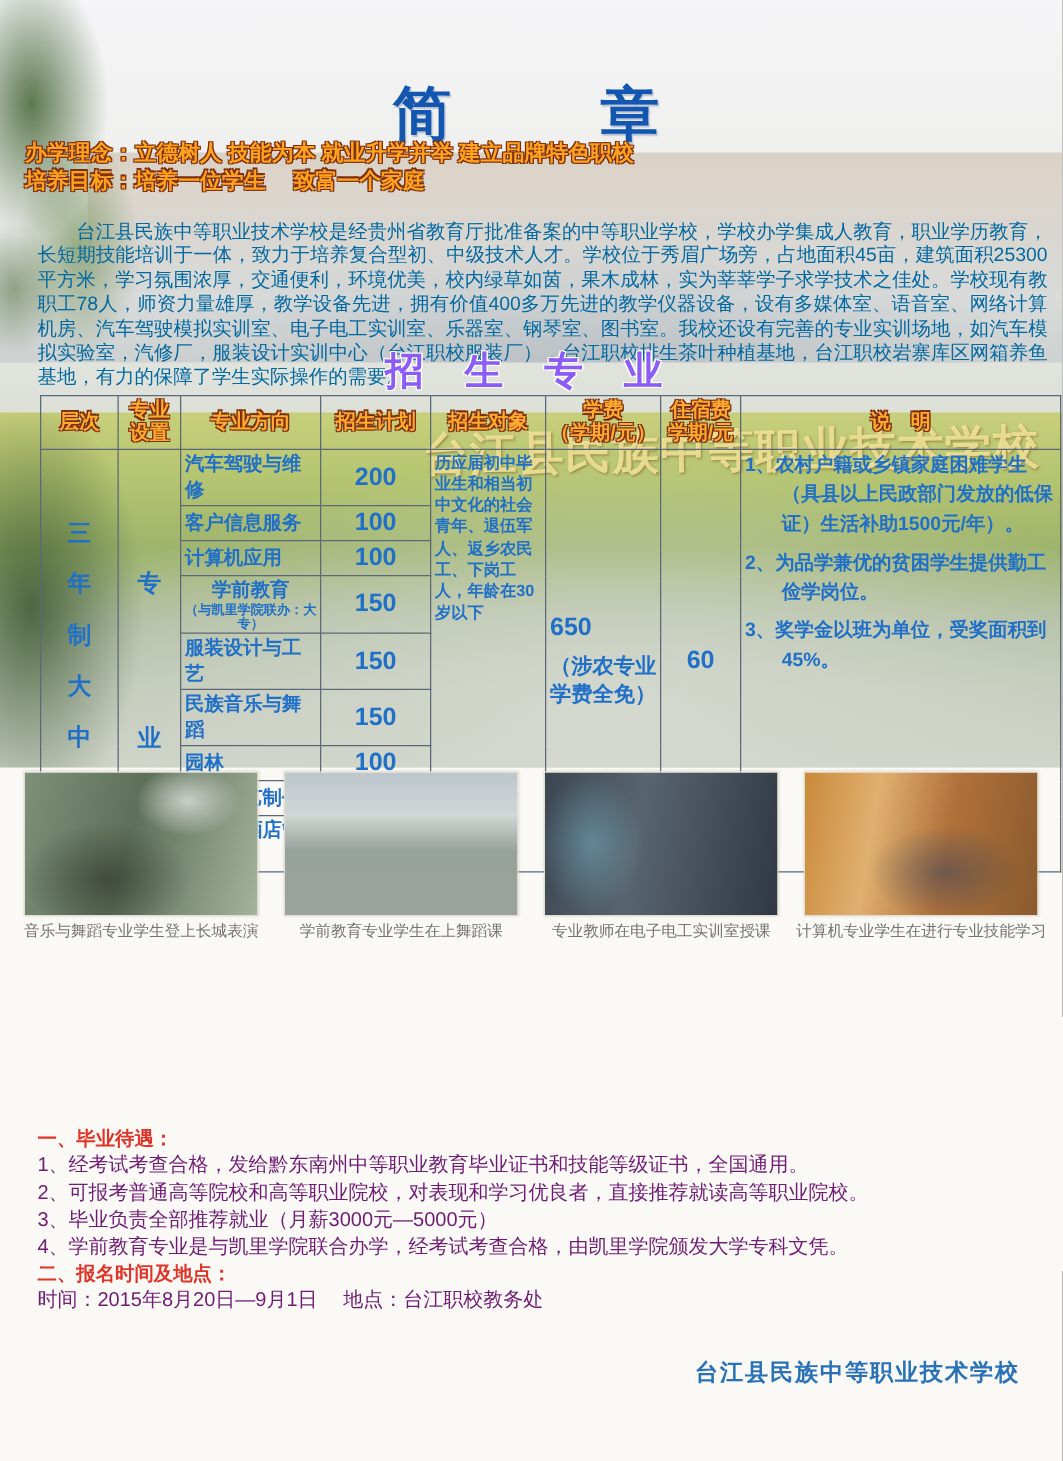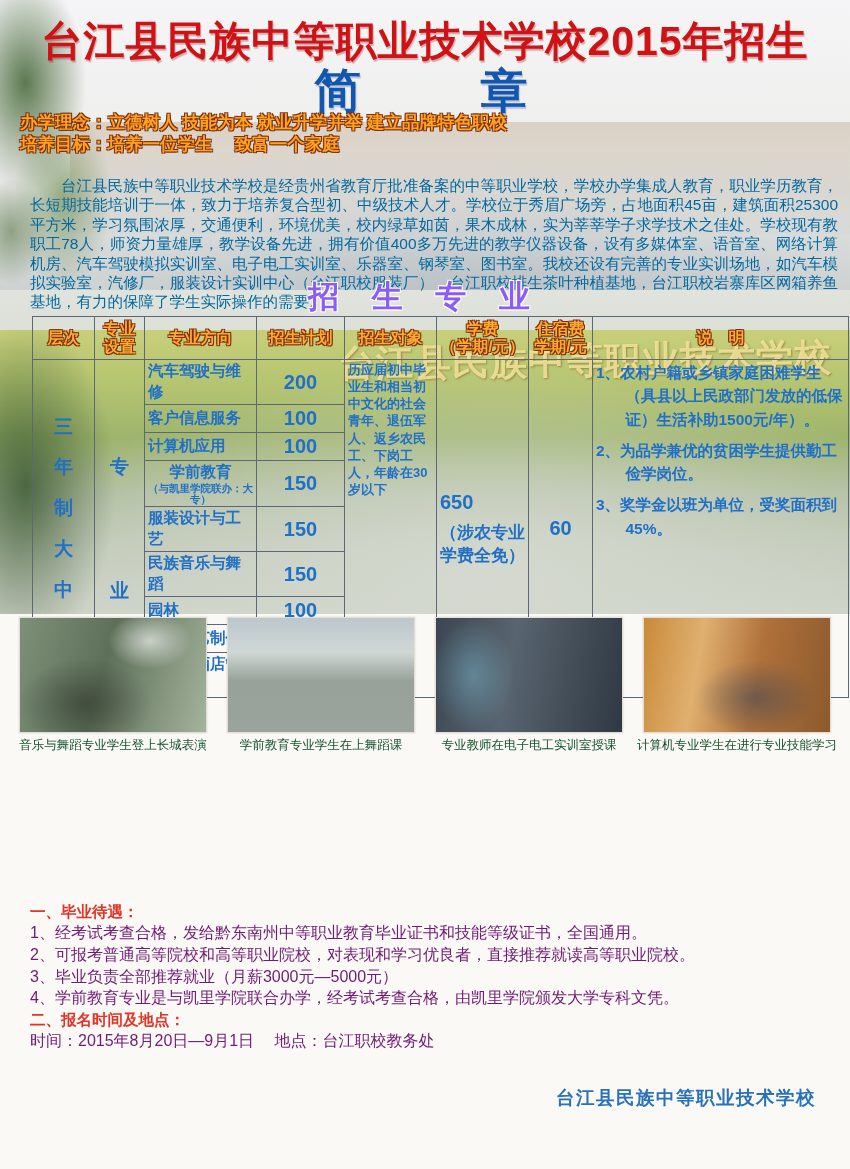--- a/index.html
+++ b/index.html
@@ -67,21 +67,21 @@
   td.fee-cell{vertical-align:middle;font-size:17px;font-weight:600;line-height:1.35;}
   td.fee-cell .fee-val{font-size:20px;margin-bottom:6px;}
   td.lodge-cell{vertical-align:middle;text-align:center;font-size:20px;font-weight:600;}
   td.notes-cell{vertical-align:top;padding:40px 6px 4px 8px;}
   .note{font-size:15.5px;line-height:1.5;font-weight:600;padding-left:1.9em;text-indent:-1.9em;margin-bottom:8px;}
   
   .photo-row{position:absolute;left:18px;width:814px;z-index:2;display:flex;justify-content:space-between;}
   .photo-row.r1{top:617px;} .photo-row.r2{top:760px;}
   .photo-card{width:190px;display:flex;flex-direction:column;align-items:center;}
   .photo{width:186px;height:114px;border:1px solid #e2ded2;box-shadow:0 0 2px rgba(0,0,0,.15);}
-  .caption{margin-top:4px;font-size:12.5px;color:#14532d;text-align:left;white-space:nowrap;}
+  .caption{margin-top:4px;font-size:12.5px;color:#737373;text-align:left;white-space:nowrap;}
   .ph-greatwall{background:radial-gradient(60px 40px at 70% 20%,rgba(210,215,210,.9),rgba(210,215,210,0) 70%),
     radial-gradient(90px 60px at 35% 75%,rgba(40,45,38,.55),rgba(40,45,38,0) 75%),
     linear-gradient(105deg,#7d9078 0%,#5e7059 45%,#a4b39c 100%);}
   .ph-dance{background:linear-gradient(180deg,#bcc7cc 0%,#d0d7d5 30%,#97a29a 55%,#9aa39c 100%),
     radial-gradient(50px 40px at 80% 35%,rgba(70,90,60,.7),transparent 70%);}
   .ph-elec{background:radial-gradient(60px 80px at 20% 50%,rgba(120,180,200,.5),transparent 70%),
     linear-gradient(100deg,#3c4652 0%,#58646f 40%,#2f3843 100%);}
   .ph-computer{background:radial-gradient(80px 50px at 60% 70%,rgba(60,70,90,.55),transparent 75%),
     linear-gradient(100deg,#c98a3a 0%,#e0b070 30%,#b0713a 60%,#8a5a2e 100%);}
   .ph-garment{background:radial-gradient(40px 110px at 40% 60%,rgba(40,70,140,.6),transparent 70%),
@@ -105,21 +105,20 @@
 
   <div class="hero">
     <div class="sky"></div>
     <div class="building"></div>
     <div class="mountains"></div>
     <div class="trees-left"></div>
     <div class="campus"></div>
     <div class="watermark">台江县民族中等职业技术学校</div>
   </div>
 
-  <div class="title1">台江县民族中等职业技术学校2015年招生</div>
   <div class="title2">简　　章</div>
 
   <div class="mottos">
     <div>办学理念：立德树人  技能为本  就业升学并举  建立品牌特色职校</div>
     <div>培养目标：培养一位学生　 致富一个家庭</div>
   </div>
 
   <div class="intro">台江县民族中等职业技术学校是经贵州省教育厅批准备案的中等职业学校，学校办学集成人教育，职业学历教育，长短期技能培训于一体，致力于培养复合型初、中级技术人才。学校位于秀眉广场旁，占地面积45亩，建筑面积25300平方米，学习氛围浓厚，交通便利，环境优美，校内绿草如茵，果木成林，实为莘莘学子求学技术之佳处。学校现有教职工78人，师资力量雄厚，教学设备先进，拥有价值400多万先进的教学仪器设备，设有多媒体室、语音室、网络计算机房、汽车驾驶模拟实训室、电子电工实训室、乐器室、钢琴室、图书室。我校还设有完善的专业实训场地，如汽车模拟实验室，汽修厂，服装设计实训中心（台江职校服装厂），台江职校排生茶叶种植基地，台江职校岩寨库区网箱养鱼基地，有力的保障了学生实际操作的需要。</div>
 
   <div class="majors-heading">招 生 专 业</div>

